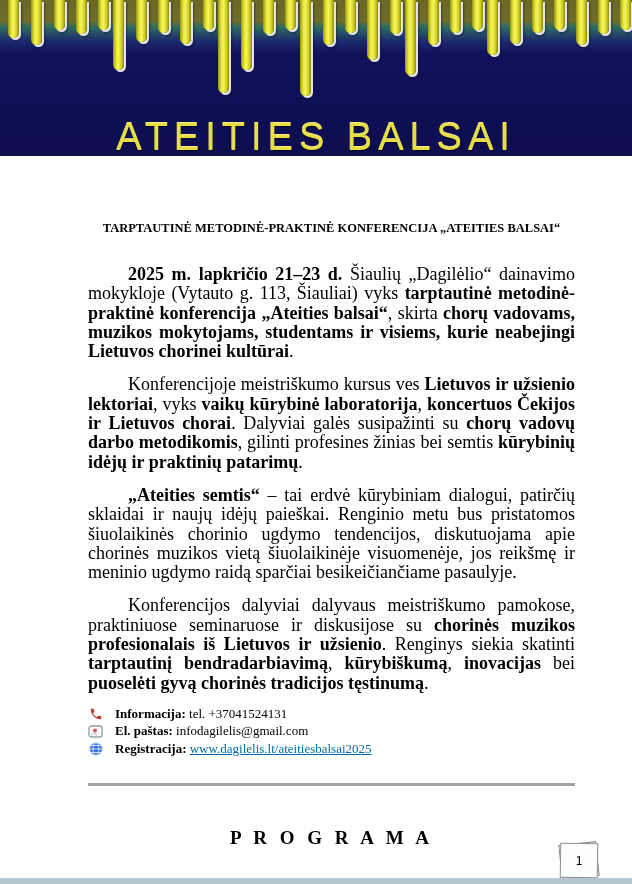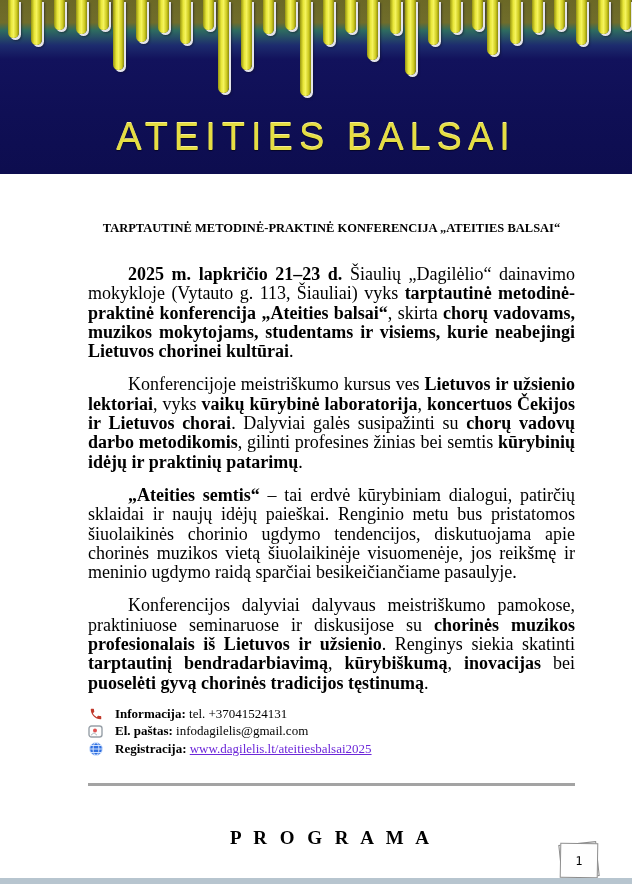--- a/index.html
+++ b/index.html
@@ -4,21 +4,21 @@
 <style>
   html,body{margin:0;padding:0;}
   body{
     width:632px;height:884px;position:relative;overflow:hidden;
     background:#ffffff;
     font-family:"Liberation Serif","DejaVu Serif",serif;
     color:#000;
   }
   
   .banner{
-    position:absolute;top:0;left:0;width:632px;height:174px;
+    position:absolute;top:0;left:0;width:632px;height:156px;
     background:linear-gradient(180deg,
       #6b6826 0%, #706d2b 13%, #2e6b60 17.5%, #1d2c6e 26%,
       #12125c 34%, #0f0f55 65%, #0d0d4f 100%);
     overflow:hidden;
   }
   .drip{
     position:absolute;top:0;width:11px;
     background:linear-gradient(90deg,#97950f 0%,#e9e73a 30%,#f5f35c 50%,#cecb22 78%,#8c8a0e 100%);
     border-radius:0 0 7px 7px;
     box-shadow:2px 2px 0 #e4e4ea, 3px 3px 2px rgba(15,15,40,.5);
@@ -37,21 +37,21 @@
   }
   .para{
     margin-top:14px;font-size:18px;line-height:19.3px;text-align:justify;text-indent:40px;
   }
   .para.first{margin-top:29px;}
   .b{font-weight:bold;}
   .contacts{margin-top:12px;}
   .contact-line{font-size:13px;line-height:17.5px;display:flex;align-items:center;gap:12px;}
   .contact-line .txt{white-space:nowrap;}
   .icon{display:inline-flex;width:15px;justify-content:center;flex:0 0 15px;}
-  .link{color:#6d28d9;text-decoration:underline;cursor:pointer;}
+  .link{color:#0369a1;text-decoration:underline;cursor:pointer;}
   .cert{
     margin-top:15px;font-size:13px;line-height:19.3px;text-align:justify;
   }
   .cert .icon{vertical-align:-2px;margin-right:5px;}
   .divider{margin-top:26px;height:2.5px;background:#a3a3a3;border:none;}
   .programa{
     margin-top:41px;text-align:center;font-weight:bold;font-size:19px;letter-spacing:4px;
   }
   .day-heading{margin-top:40px;font-weight:normal;font-size:13px;line-height:19px;}
   .venue{font-style:italic;font-size:13px;line-height:19px;}

